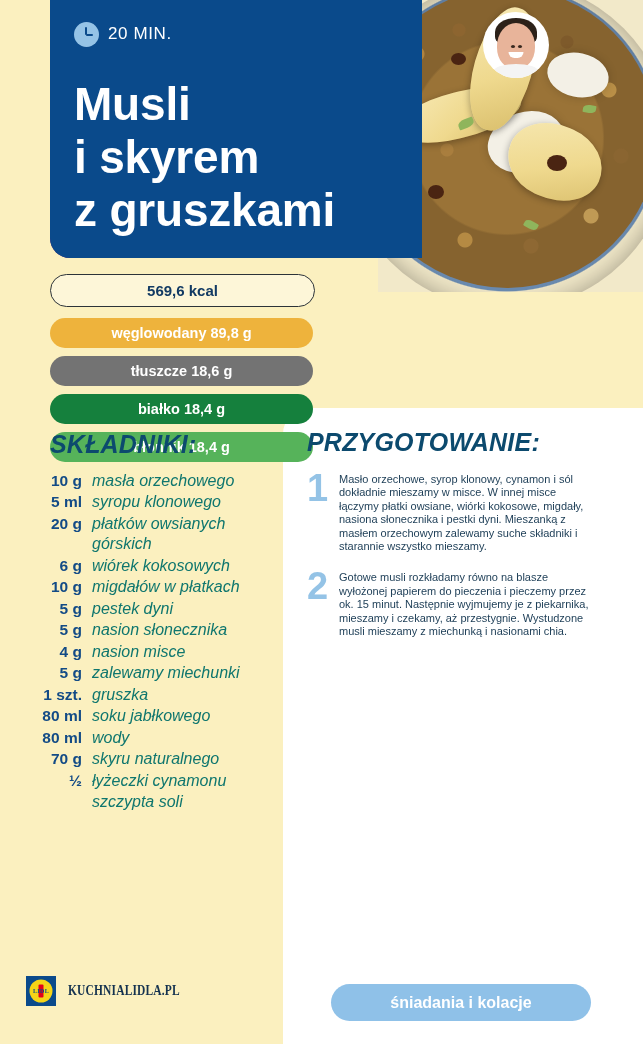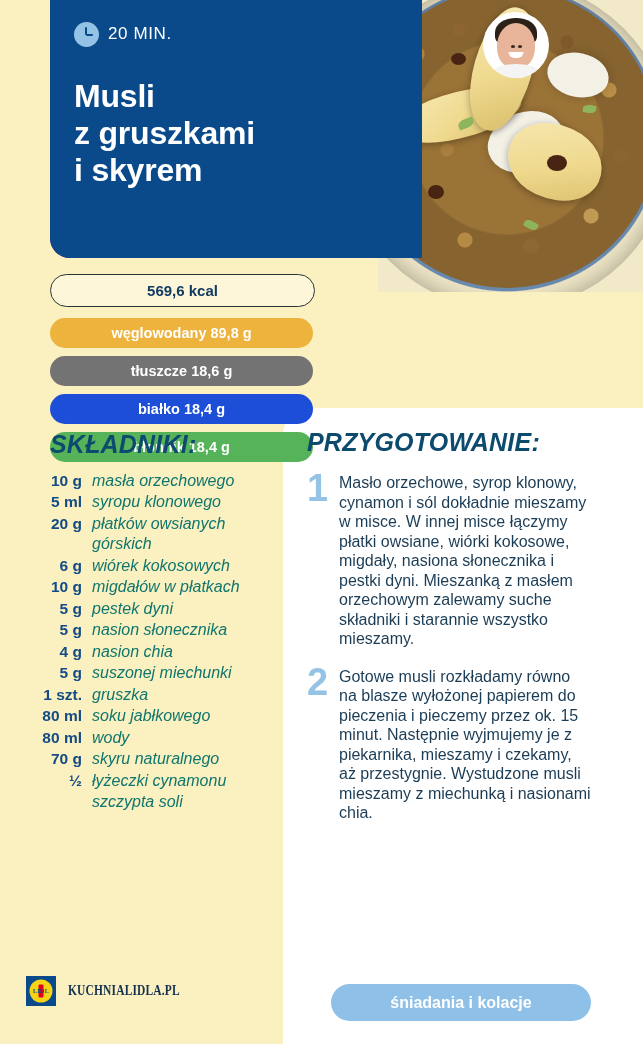--- a/index.html
+++ b/index.html
@@ -211,21 +211,21 @@
   .avatar .neck {
     position: absolute;
     left: 50%; bottom: 0;
     transform: translateX(-50%);
     width: 44px; height: 14px;
     border-radius: 50% 50% 0 0;
     background: #f4f4f4;
   }
   .recipe-title {
     color: #ffffff;
-    font-size: 32px;
+    font-size: 46px;
     font-weight: bold;
     line-height: 1.15;
     margin-top: 30px;
     letter-spacing: -.2px;
   }
   .recipe-title span { display: block; }
 
   
   .kcal-pill {
     position: absolute;
@@ -327,21 +327,21 @@
     flex: none;
     width: 26px;
     color: #94c3e6;
     font-size: 38px;
     font-weight: bold;
     line-height: .82;
     margin-right: 6px;
   }
   .step-text {
     color: #1b3c55;
-    font-size: 16px;
+    font-size: 11px;
     line-height: 1.22;
     font-weight: 500;
   }
 
   
   .footer-brand {
     position: absolute;
     left: 26px;
     bottom: 38px;
     display: flex;
@@ -432,42 +432,42 @@
   <div class="white-col"></div>
 
   <div class="header-panel" style="background: #701a75;">
     <div class="header-inner">
       <div class="time-row">
         <span class="clock-icon"></span>
         <span class="time-text">20 MIN.</span>
       </div>
       <div class="recipe-title">
         <span>Musli</span>
+        <span>i skyrem</span>
         <span>z gruszkami</span>
-        <span>i skyrem</span>
       </div>
     </div>
   </div>
 
   <div class="avatar">
     <div class="hair"></div>
     <div class="face">
       <div class="eye l"></div>
       <div class="eye r"></div>
       <div class="mouth"></div>
     </div>
     <div class="neck"></div>
   </div>
 
   <div class="kcal-pill">569,6 kcal</div>
 
   <div class="macros">
     <div class="macro" style="background: rgb(238, 179, 60);">węglowodany 89,8 g</div>
     <div class="macro" style="background: #737373;">tłuszcze 18,6 g</div>
-    <div class="macro" style="background: #1d4ed8;">białko 18,4 g</div>
+    <div class="macro" style="background: #15803d;">białko 18,4 g</div>
     <div class="macro" style="background: rgb(86, 179, 90);">błonnik 18,4 g</div>
   </div>
 
   <div class="ingredients">
     <div class="sec-title ing-title">SKŁADNIKI:</div>
     <ul class="ing-list">
       <li class="ing-row">
         <span class="ing-qty">10 g</span>
         <span class="ing-name">masła orzechowego</span>
       </li>
@@ -490,25 +490,25 @@
       <li class="ing-row">
         <span class="ing-qty">5 g</span>
         <span class="ing-name">pestek dyni</span>
       </li>
       <li class="ing-row">
         <span class="ing-qty">5 g</span>
         <span class="ing-name">nasion słonecznika</span>
       </li>
       <li class="ing-row">
         <span class="ing-qty">4 g</span>
-        <span class="ing-name">nasion chia</span>
+        <span class="ing-name">nasion misce</span>
       </li>
       <li class="ing-row">
         <span class="ing-qty">5 g</span>
-        <span class="ing-name">suszonej miechunki</span>
+        <span class="ing-name">zalewamy miechunki</span>
       </li>
       <li class="ing-row">
         <span class="ing-qty">1 szt.</span>
         <span class="ing-name">gruszka</span>
       </li>
       <li class="ing-row">
         <span class="ing-qty">80 ml</span>
         <span class="ing-name">soku jabłkowego</span>
       </li>
       <li class="ing-row">

